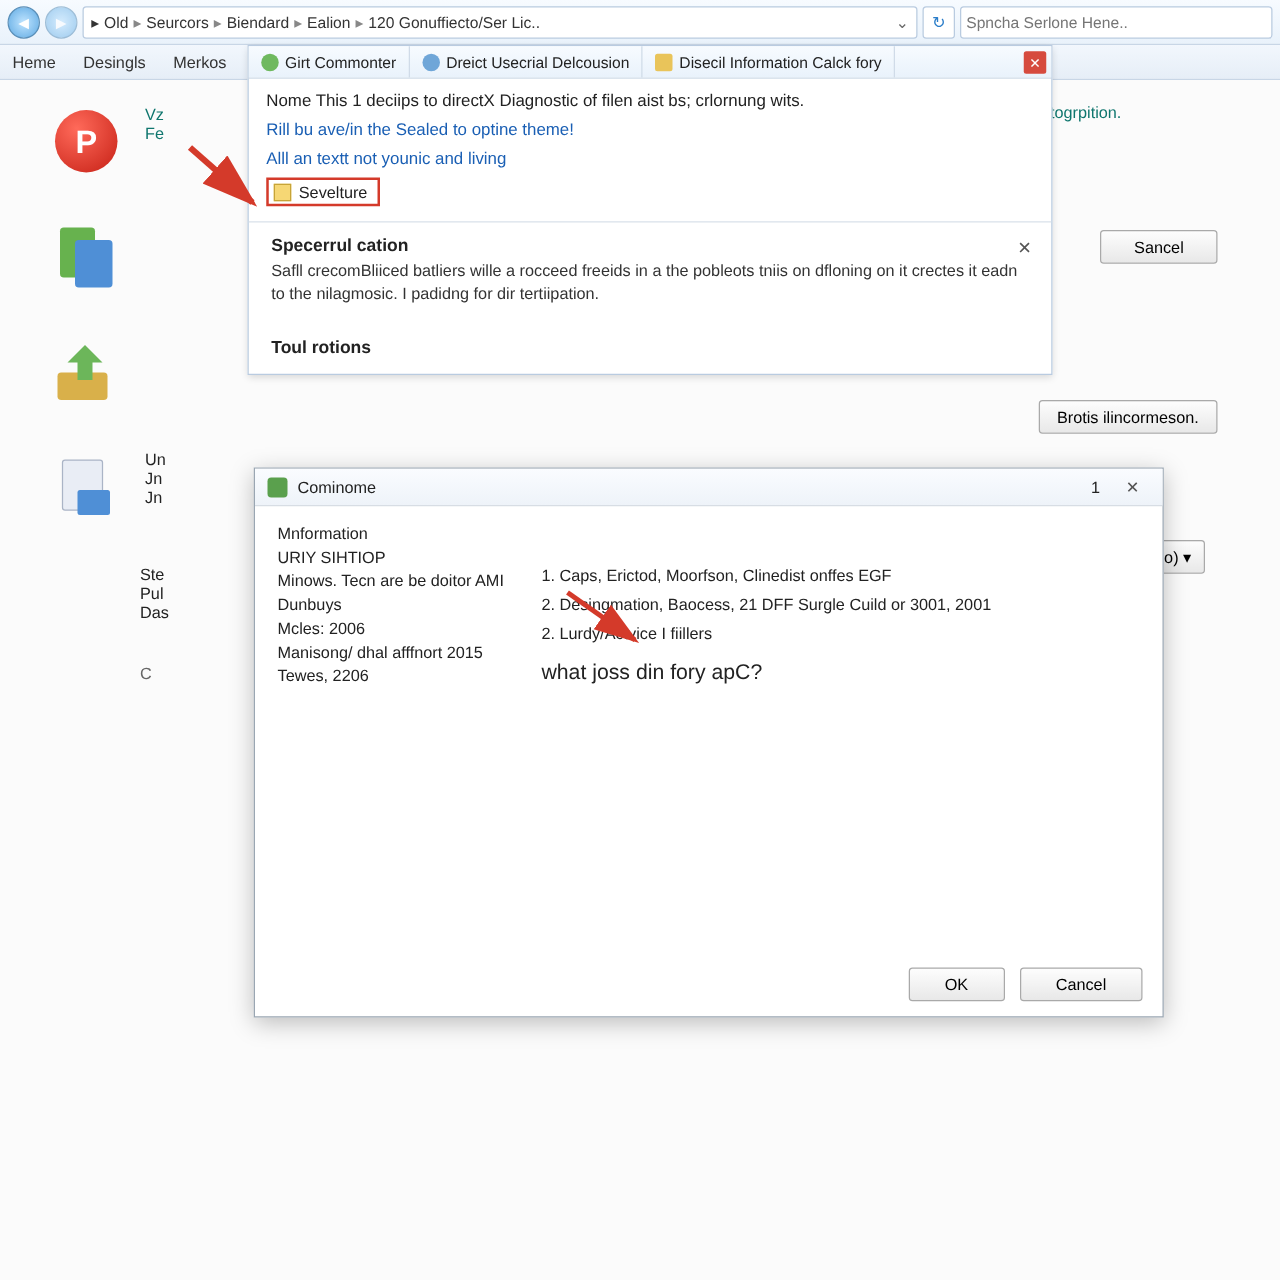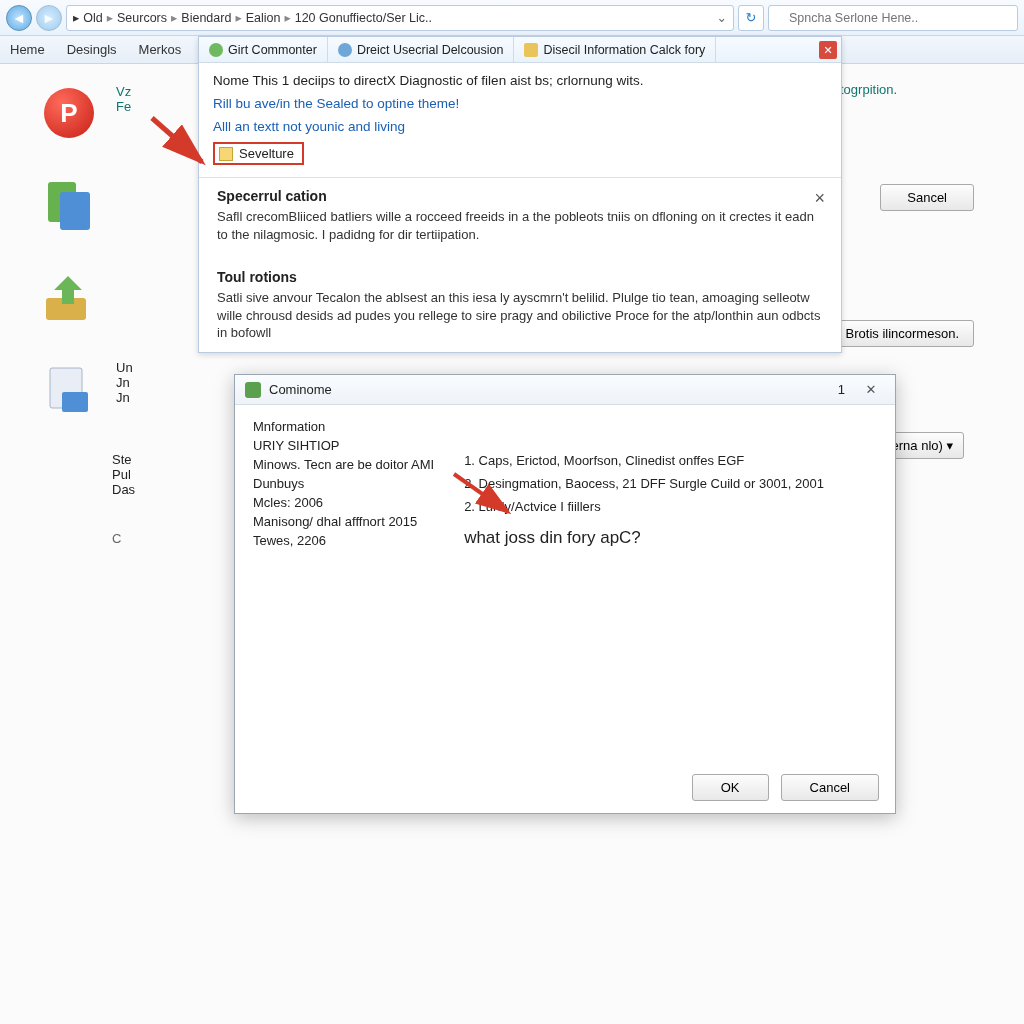--- a/index.html
+++ b/index.html
@@ -4,21 +4,21 @@
 <style>
 * { box-sizing: border-box; margin: 0; padding: 0; font-family: "Segoe UI", Tahoma, sans-serif; }
 body { width: 1024px; height: 1024px; background: #fbfbfb; overflow: hidden; position: relative; font-size: 13px; color: #222; }
 
 
 .topbar { display: flex; align-items: center; height: 36px; background: linear-gradient(#f7fbff,#e9f2fb); border-bottom: 1px solid #c8d6e6; padding: 0 6px; gap: 4px; }
 .nav-btn { width: 26px; height: 26px; border-radius: 50%; background: radial-gradient(#bfe4ff,#5ea9e2); border: 1px solid #5a8fb8; display: flex; align-items: center; justify-content: center; color: #fff; font-size: 14px; cursor: pointer; }
 .breadcrumb { flex: 1; display: flex; align-items: center; height: 26px; background: #fff; border: 1px solid #b9cbe0; border-radius: 3px; padding: 0 6px; gap: 4px; font-size: 12.5px; color: #333; }
 .breadcrumb span.sep { color: #888; }
 .refresh { width: 26px; height: 26px; border: 1px solid #b9cbe0; border-radius: 3px; background: #fff; display: flex; align-items: center; justify-content: center; color: #2a7dc9; cursor: pointer; }
-.searchbox { width: 250px; height: 26px; border: 1px solid #b9cbe0; border-radius: 3px; background: #fff; padding: 0 20px; color: #999; font-size: 12.5px; }
+.searchbox { width: 250px; height: 26px; border: 1px solid #b9cbe0; border-radius: 3px; background: #fff; padding: 0 4px; color: #999; font-size: 12.5px; }
 
 .menubar { display: flex; align-items: center; height: 28px; background: linear-gradient(#f2f7fd,#e6eef7); border-bottom: 1px solid #c8d6e6; padding: 0 10px; gap: 22px; font-size: 13px; color: #333; }
 .menubar div { cursor: pointer; }
 
 .content { position: relative; padding: 20px 40px; }
 .row { display: flex; align-items: flex-start; gap: 18px; margin-bottom: 34px; }
 .iconbox { width: 58px; height: 58px; flex-shrink: 0; display:flex; align-items:center; justify-content:center; }
 .link { color: #0f766e; }
 .side-btn { position: absolute; right: 50px; background: linear-gradient(#fdfdfd,#e8e8e8); border: 1px solid #a9a9a9; border-radius: 3px; padding: 5px 26px; font-size: 13px; cursor: pointer; }
 
@@ -33,21 +33,21 @@
 .panel-body .bluelink { color:#1a5fb4; }
 .sevel { display:inline-flex; align-items:center; gap:6px; border:2px solid #d43a2a; padding:2px 8px 2px 4px; font-size:13px; }
 .sevel .sq { width:14px; height:14px; background:#f6d774; border:1px solid #c7a437; }
 
 .section { padding: 10px 18px; }
 .section h3 { font-size: 14px; font-weight: bold; margin-bottom: 4px; }
 .section p { font-size: 13px; line-height: 1.35; color:#333; }
 .section .close-x { position:absolute; right: 16px; font-size: 18px; color:#555; cursor:pointer; }
 
 
-.dialog { position:absolute; left:234px; top:374px; width:662px; height:440px; background:#fff; border:1px solid #9aa6b2; box-shadow: 0 4px 18px rgba(0,0,0,.25); }
+.dialog { position:absolute; left:203px; top:374px; width:728px; height:440px; background:#fff; border:1px solid #9aa6b2; box-shadow: 0 4px 18px rgba(0,0,0,.25); }
 .dialog-title { height:30px; display:flex; align-items:center; padding:0 10px; font-size:13px; border-bottom:1px solid #d7dde4; background:linear-gradient(#fafcff,#eef3f9); }
 .dialog-title .ico { width:16px; height:16px; background:#5aa04d; border-radius:3px; margin-right:8px; }
 .dialog-title .spacer { flex:1; }
 .dialog-title .wctl { width:28px; height:20px; margin-left:2px; display:flex; align-items:center; justify-content:center; color:#555; cursor:pointer; border:1px solid transparent; }
 .dialog-body { display:flex; padding: 14px 18px; gap: 30px; font-size: 13px; }
 .dialog-body .col { display:flex; flex-direction:column; gap:4px; }
 .dialog-body .rightcol div { margin-bottom:4px; }
 .dialog-q { font-size: 17px; font-weight:500; margin-top:6px; }
 .dialog-buttons { position:absolute; bottom:12px; right:16px; display:flex; gap:12px; }
 .dlg-btn { background: linear-gradient(#fdfdfd,#e8e8e8); border:1px solid #a9a9a9; border-radius:3px; padding:5px 28px; font-size:13px; cursor:pointer; }
@@ -175,21 +175,20 @@
       </div>
   </div>
   <hr style="border:none;border-top:1px solid #d9e1ea">
   <div class="section" style="position:relative">
     <span class="close-x">×</span>
     <h3>Specerrul cation</h3>
     <p>Safll crecomBliiced batliers wille a rocceed freeids in a the pobleots tniis on dfloning on it crectes it eadn to the nilagmosic. I padidng for dir tertiipation.</p>
   </div>
   <div class="section" style="padding-top:16px">
     <h3>Toul rotions</h3>
-    <p>Satli sive anvour Tecalon the ablsest an this iesa ly ayscmrn't belilid. Plulge tio tean, amoaging selleotw wille chrousd desids ad pudes you rellege to sire pragy and obilictive Proce for the atp/lonthin aun odbcts in bofowll</p>
   </div>
 </div>
 
 <div class="dialog">
   <div class="dialog-title">
     <span class="ico"></span>
     <span>Cominome</span>
     <span class="spacer"></span>
     <span style="margin-right:10px">1</span>
     <div class="wctl">✕</div>

